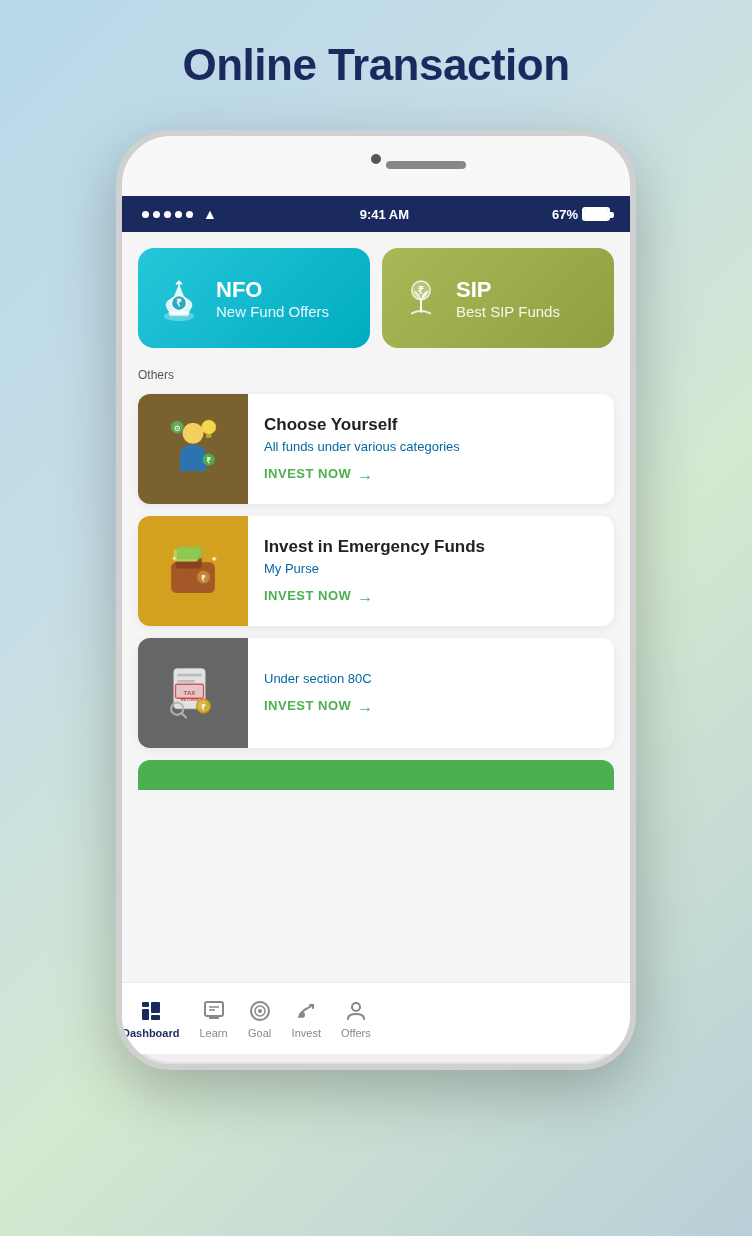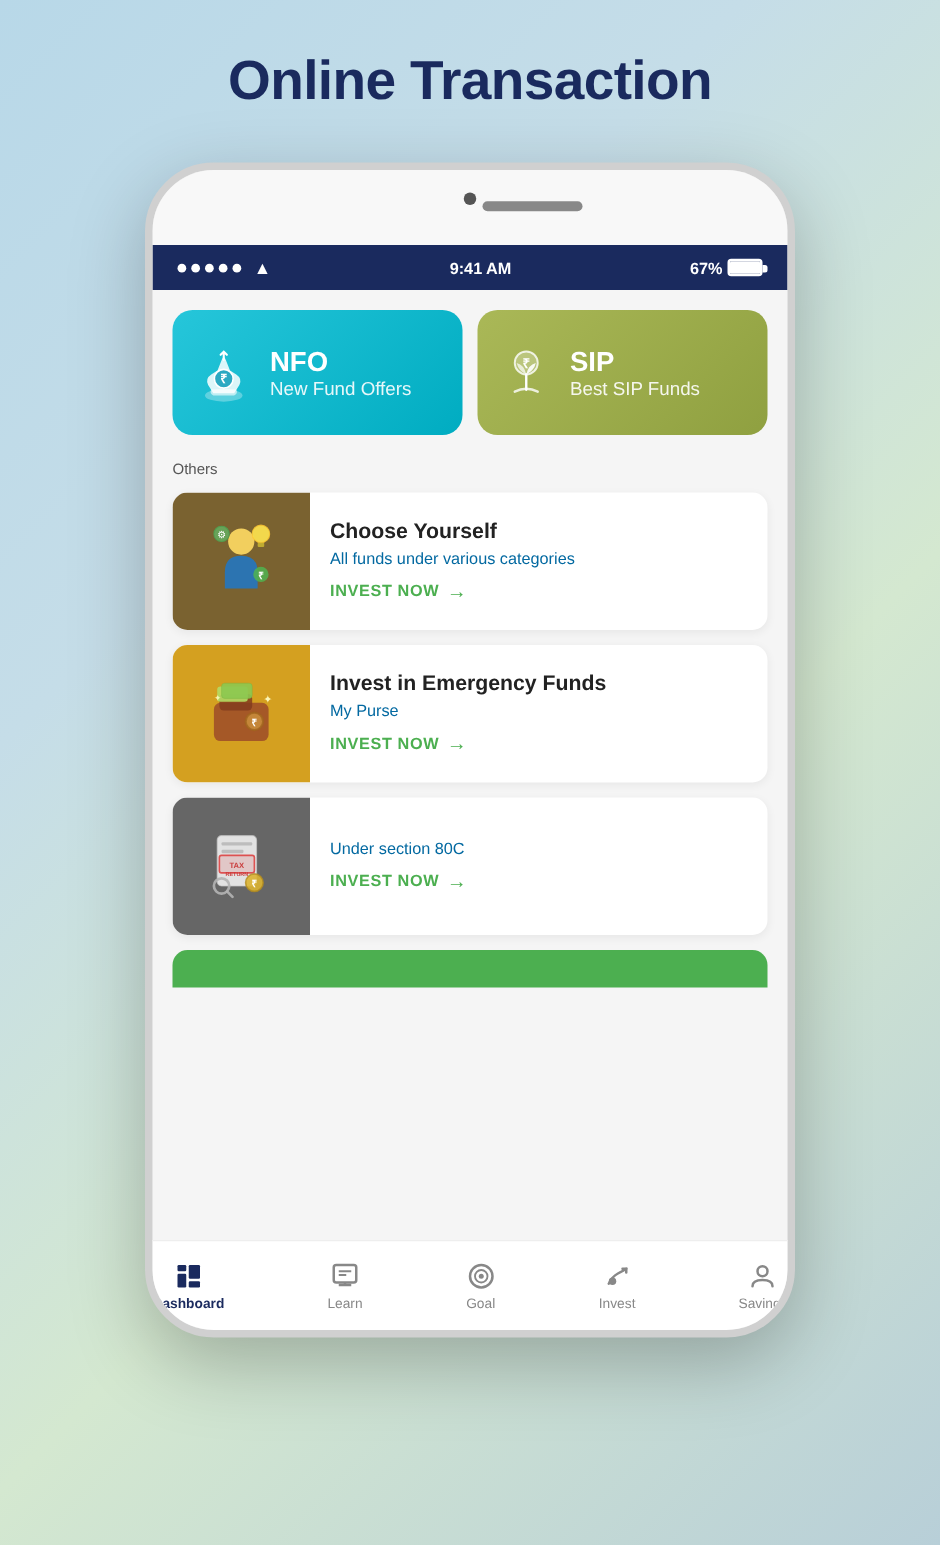--- a/index.html
+++ b/index.html
@@ -258,24 +258,24 @@
       height: 30px;
       margin-top: 0;
     }
 
     
     .bottom-nav {
       background: white;
       height: 72px;
       display: flex;
       align-items: center;
-      justify-content: space-between;
+      justify-content: flex-start;
       border-top: 1px solid #eee;
       position: absolute;
-      bottom: 0;
+      bottom: 10px;
       left: 0;
       right: 0;
       gap: 20px;
     }
 
     .nav-item {
       display: flex;
       flex-direction: column;
       align-items: center;
       gap: 4px;
@@ -493,19 +493,19 @@
           <path d="M16 6 L19 6 L19 9" stroke="#888" stroke-width="2" stroke-linecap="round" fill="none"></path>
         </svg>
         <span class="nav-label">Invest</span>
       </div>
 
       <div class="nav-item">
         <svg class="nav-svg" viewBox="0 0 24 24" fill="none">
           <circle cx="12" cy="8" r="4" stroke="#888" stroke-width="2" fill="none"></circle>
           <path d="M4 20 Q4 15 12 15 Q20 15 20 20" stroke="#888" stroke-width="2" stroke-linecap="round" fill="none"></path>
         </svg>
-        <span class="nav-label">Savings</span>
+        <span class="nav-label">Offers</span>
       </div>
 
     </div>
 
   </div>
 </div>
 
 </body></html>

